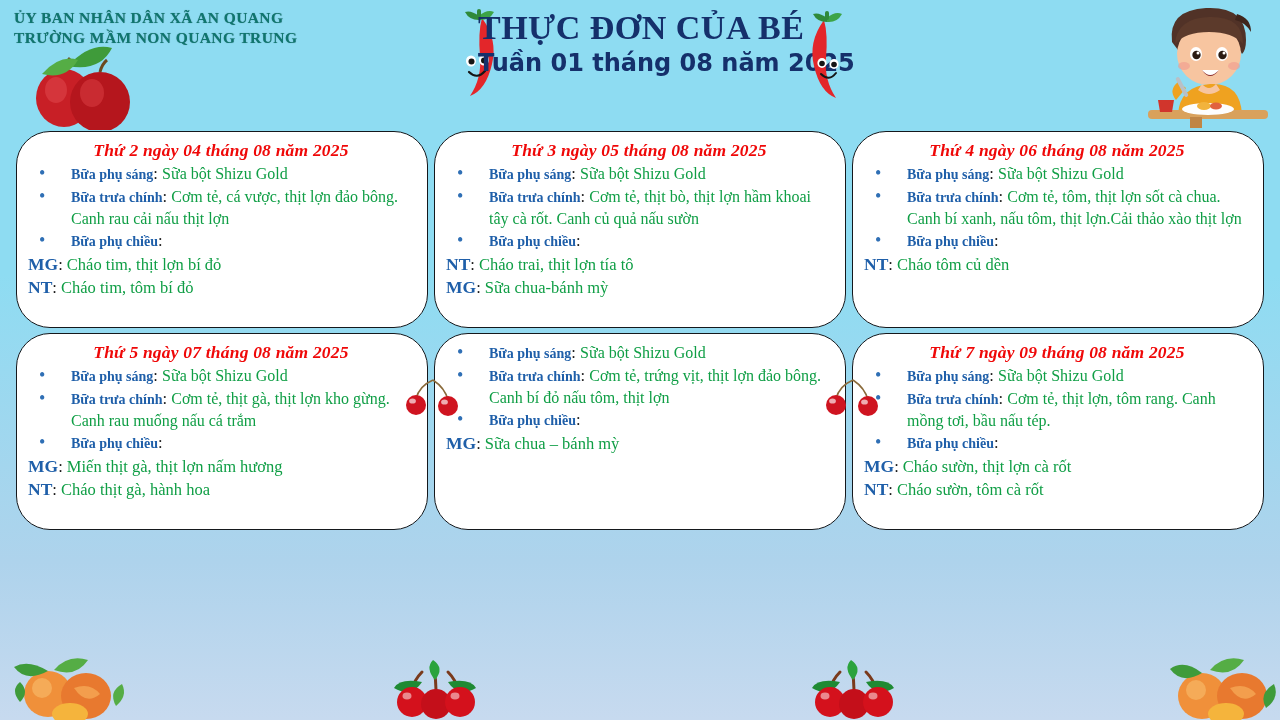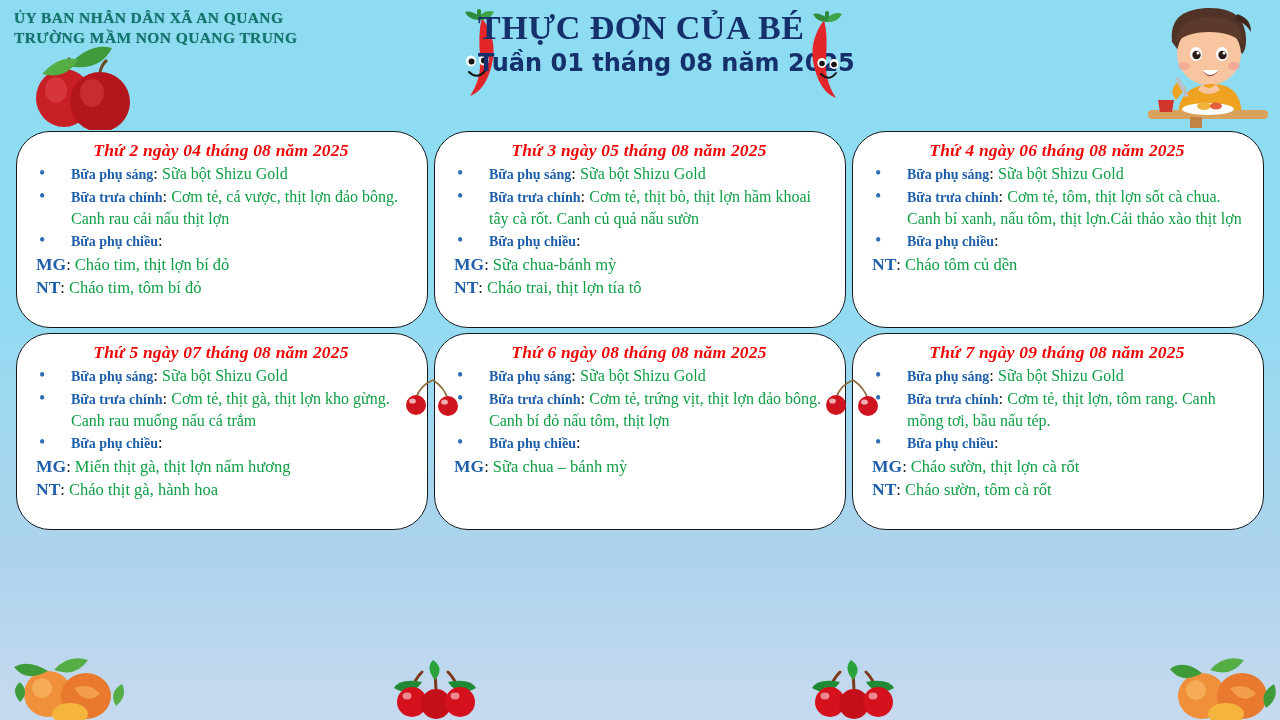--- a/index.html
+++ b/index.html
@@ -152,21 +152,21 @@
     color: #0f9e45;
     font-size: 16px;
   }
   .colon { color: #1a1a1a; font-weight: normal; }
 
   .snack-rows { margin-top: 1px; }
   .snack-row {
     font-size: 16.5px;
     line-height: 1.32;
     white-space: nowrap;
-    margin-left: 9px;
+    margin-left: 1px;
   }
   .snack-key {
     font-family: "Liberation Serif", "DejaVu Serif", serif;
     font-weight: bold;
     color: #1f5fa9;
     font-size: 17.5px;
   }
   .snack-val {
     font-family: "Liberation Serif", "DejaVu Serif", serif;
     color: #0f9e45;
@@ -284,25 +284,25 @@
       </li>
       <li>
         <span class="lbl">Bữa trưa chính</span><span class="colon">: </span><span class="val">Cơm tẻ, thịt bò, thịt lợn hầm khoai tây cà rốt. Canh củ quả nấu sườn</span>
       </li>
       <li class="tight">
         <span class="lbl">Bữa phụ chiều</span><span class="colon">:</span>
       </li>
     </ul>
     <div class="snack-rows">
       <div class="snack-row">
+        <span class="snack-key">NT</span><span class="colon">: </span><span class="snack-val">Cháo trai, thịt lợn tía tô</span>
+      </div>
+      <div class="snack-row">
         <span class="snack-key">MG</span><span class="colon">: </span><span class="snack-val">Sữa chua-bánh mỳ</span>
       </div>
-      <div class="snack-row">
-        <span class="snack-key">NT</span><span class="colon">: </span><span class="snack-val">Cháo trai, thịt lợn tía tô</span>
-      </div>
     </div>
   </div>
 
   <div class="card">
     <div class="card-title">Thứ 4 ngày 06 tháng 08 năm 2025</div>
     <ul class="meals">
       <li>
         <span class="lbl">Bữa phụ sáng</span><span class="colon">: </span><span class="val">Sữa bột Shizu Gold</span>
       </li>
       <li>
@@ -336,21 +336,20 @@
       <div class="snack-row">
         <span class="snack-key">MG</span><span class="colon">: </span><span class="snack-val">Miến thịt gà, thịt lợn nấm hương</span>
       </div>
       <div class="snack-row">
         <span class="snack-key">NT</span><span class="colon">: </span><span class="snack-val">Cháo thịt gà, hành hoa</span>
       </div>
     </div>
   </div>
 
   <div class="card">
-    <div class="card-title">Thứ 6 ngày 08 tháng 08 năm 2025</div>
     <ul class="meals">
       <li>
         <span class="lbl">Bữa phụ sáng</span><span class="colon">: </span><span class="val">Sữa bột Shizu Gold</span>
       </li>
       <li>
         <span class="lbl">Bữa trưa chính</span><span class="colon">: </span><span class="val">Cơm tẻ, trứng vịt, thịt lợn đảo bông. Canh bí đỏ nấu tôm, thịt lợn</span>
       </li>
       <li class="tight">
         <span class="lbl">Bữa phụ chiều</span><span class="colon">:</span>
       </li>

